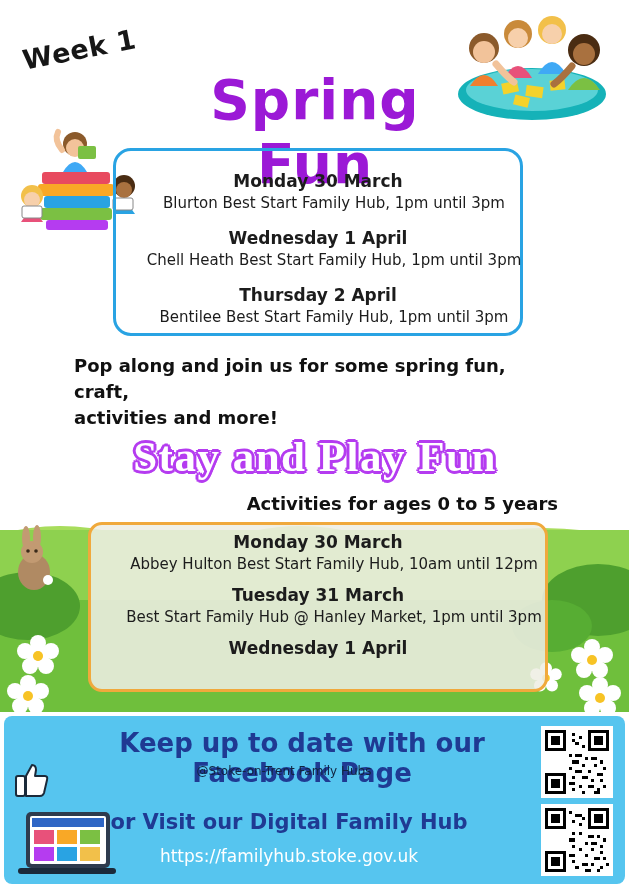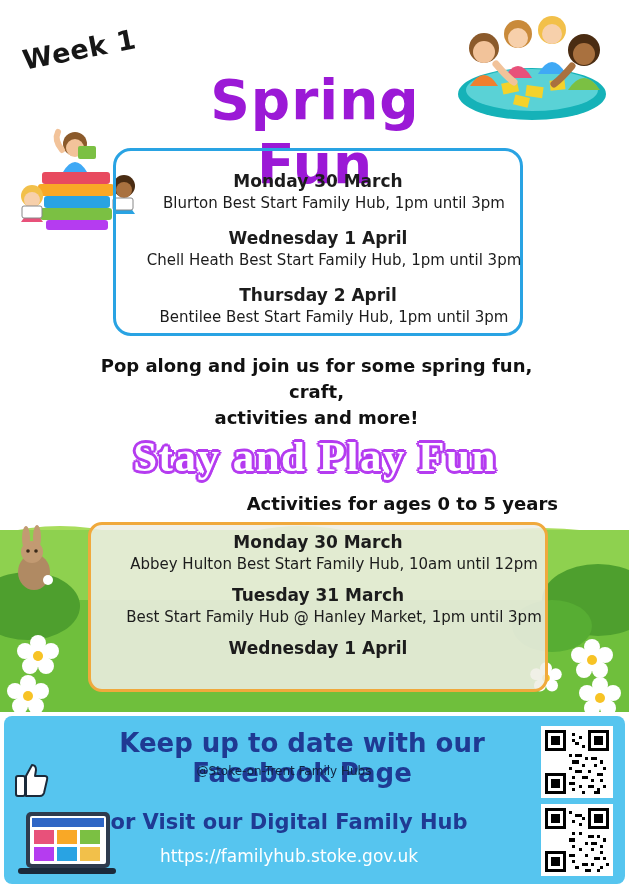--- a/index.html
+++ b/index.html
@@ -103,21 +103,20 @@
     line-height: 1.35;
     margin-left: 32px;
   }
 
   
   .pop-along {
     position: absolute;
     left: 74px;
     top: 353px;
     width: 485px;
-    text-align: center;
     font-family: "DejaVu Sans", sans-serif;
     font-weight: bold;
     font-size: 18px;
     color: #111111;
     line-height: 1.45;
   }
 
   
   .stay-title {
     position: absolute;

